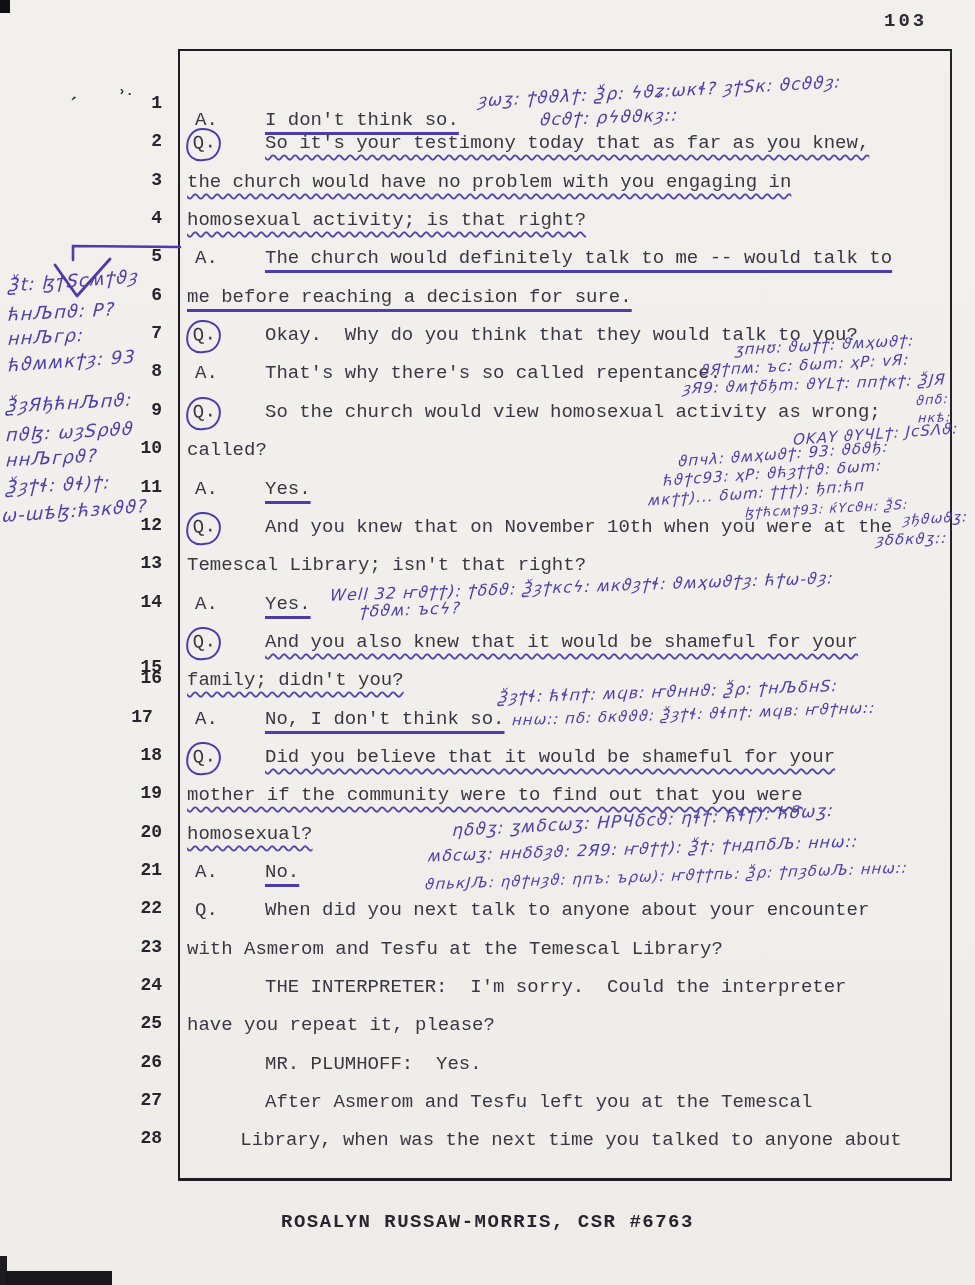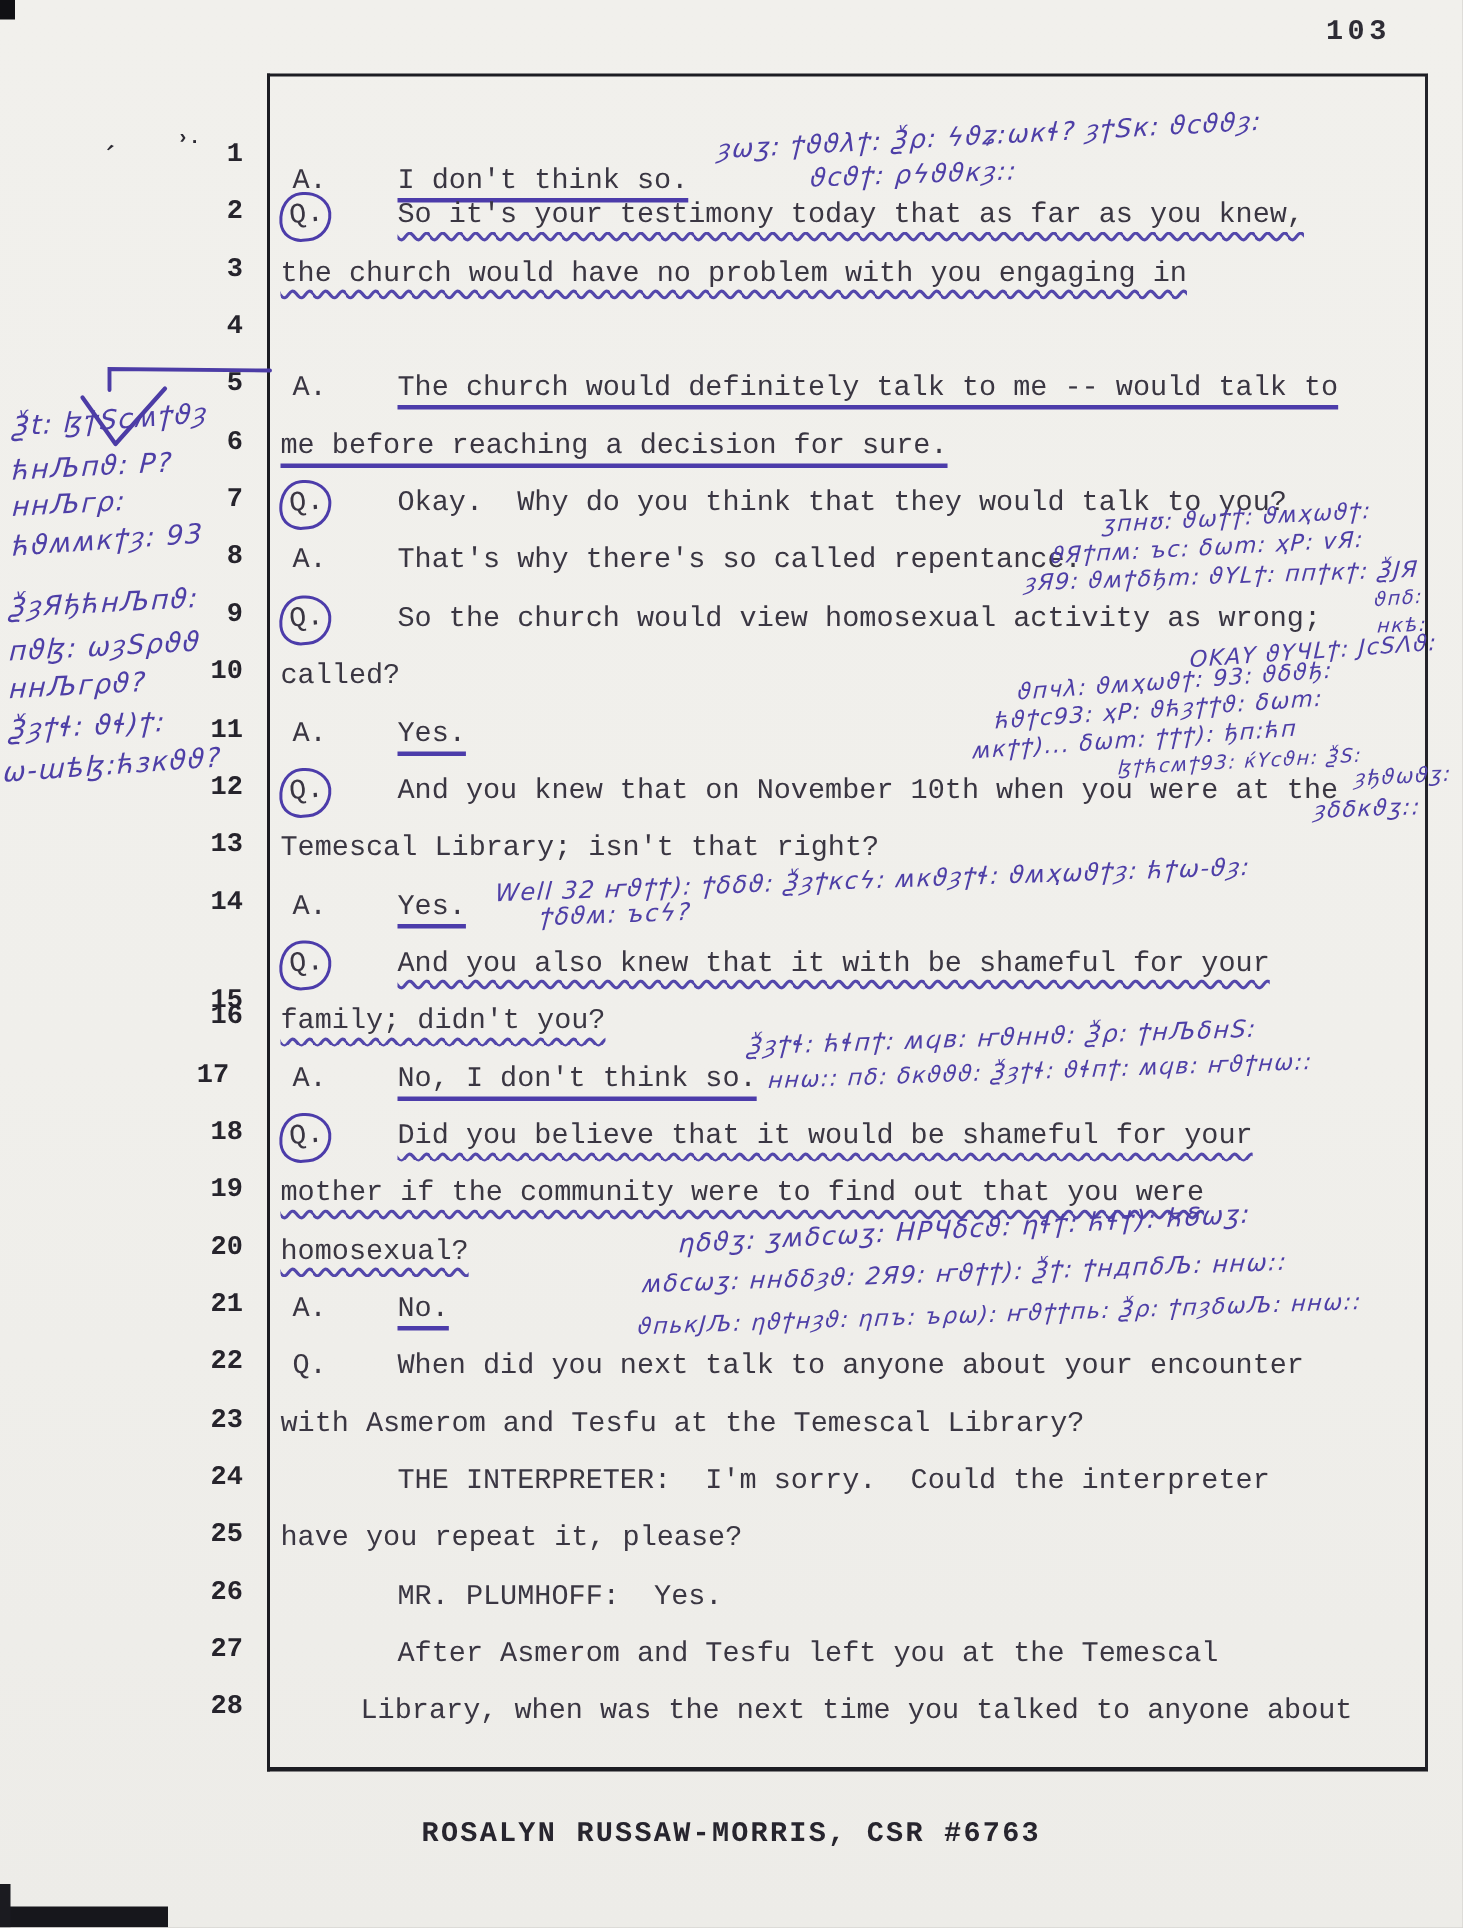--- a/index.html
+++ b/index.html
@@ -69,31 +69,32 @@
   <div class="bottom-nub"></div>
   <div class="speck" style="left:72px;top:88px;transform:rotate(25deg);">,</div>
   <div class="speck" style="left:118px;top:84px;">›.</div>
 
   <div class="page-number">103</div>
 
   <div class="box">
       <div class="tline ind-sp" style="top: 56px;"><span class="sp-col">A.</span><span class="u-straight">I don't think so.</span></div>
       <div class="tline ind-sp" style="top: 79.35px;"><span class="sp-col"><span class="qcircle">Q.</span></span><span class="u-wavy">So it's your testimony today that as far as you knew,</span></div>
       <div class="tline ind-ct" style="top: 117.7px;"><span class="u-wavy">the church would have no problem with you engaging in</span></div>
+      <div class="tline ind-ct" style="top: 156.05px;"><span class="u-wavy">homosexual activity; is that right?</span></div>
       <div class="tline ind-sp" style="top: 194.4px;"><span class="sp-col">A.</span><span class="u-straight">The church would definitely talk to me -- would talk to</span></div>
       <div class="tline ind-ct" style="top: 232.75px;"><span class="u-straight">me before reaching a decision for sure.</span></div>
       <div class="tline ind-sp" style="top: 271.1px;"><span class="sp-col"><span class="qcircle">Q.</span></span><span class="">Okay.  Why do you think that they would talk to you?</span></div>
       <div class="tline ind-sp" style="top: 309.45px;"><span class="sp-col">A.</span><span class="">That's why there's so called repentance.</span></div>
       <div class="tline ind-sp" style="top: 347.8px;"><span class="sp-col"><span class="qcircle">Q.</span></span><span class="">So the church would view homosexual activity as wrong;</span></div>
       <div class="tline ind-ct" style="top: 386.15px;"><span class="">called?</span></div>
       <div class="tline ind-sp" style="top: 424.5px;"><span class="sp-col">A.</span><span class="u-straight">Yes.</span></div>
       <div class="tline ind-sp" style="top: 462.85px;"><span class="sp-col"><span class="qcircle">Q.</span></span><span class="">And you knew that on November 10th when you were at the</span></div>
       <div class="tline ind-ct" style="top: 501.2px;"><span class="">Temescal Library; isn't that right?</span></div>
       <div class="tline ind-sp" style="top: 539.55px;"><span class="sp-col">A.</span><span class="u-straight">Yes.</span></div>
-      <div class="tline ind-sp" style="top: 577.9px;"><span class="sp-col"><span class="qcircle">Q.</span></span><span class="u-wavy">And you also knew that it with be shameful for your</span></div>
+      <div class="tline ind-sp" style="top: 577.9px;"><span class="sp-col"><span class="qcircle">Q.</span></span><span class="u-wavy">And you also knew that it would be shameful for your</span></div>
       <div class="tline ind-ct" style="top: 616.25px;"><span class="u-wavy">family; didn't you?</span></div>
       <div class="tline ind-sp" style="top: 654.6px;"><span class="sp-col">A.</span><span class="u-straight">No, I don't think so.</span></div>
       <div class="tline ind-sp" style="top: 692.95px;"><span class="sp-col"><span class="qcircle">Q.</span></span><span class="u-wavy">Did you believe that it would be shameful for your</span></div>
       <div class="tline ind-ct" style="top: 731.3px;"><span class="u-wavy">mother if the community were to find out that you were</span></div>
       <div class="tline ind-ct" style="top: 769.65px;"><span class="u-wavy">homosexual?</span></div>
       <div class="tline ind-sp" style="top: 808px;"><span class="sp-col">A.</span><span class="u-straight">No.</span></div>
       <div class="tline ind-sp" style="top: 846.35px;"><span class="sp-col">Q.</span><span class="">When did you next talk to anyone about your encounter</span></div>
       <div class="tline ind-ct" style="top: 884.7px;"><span class="">with Asmerom and Tesfu at the Temescal Library?</span></div>
       <div class="tline ind-st" style="top: 923.05px;"><span class="">THE INTERPRETER:  I'm sorry.  Could the interpreter</span></div>
       <div class="tline ind-ct" style="top: 961.4px;"><span class="">have you repeat it, please?</span></div>

